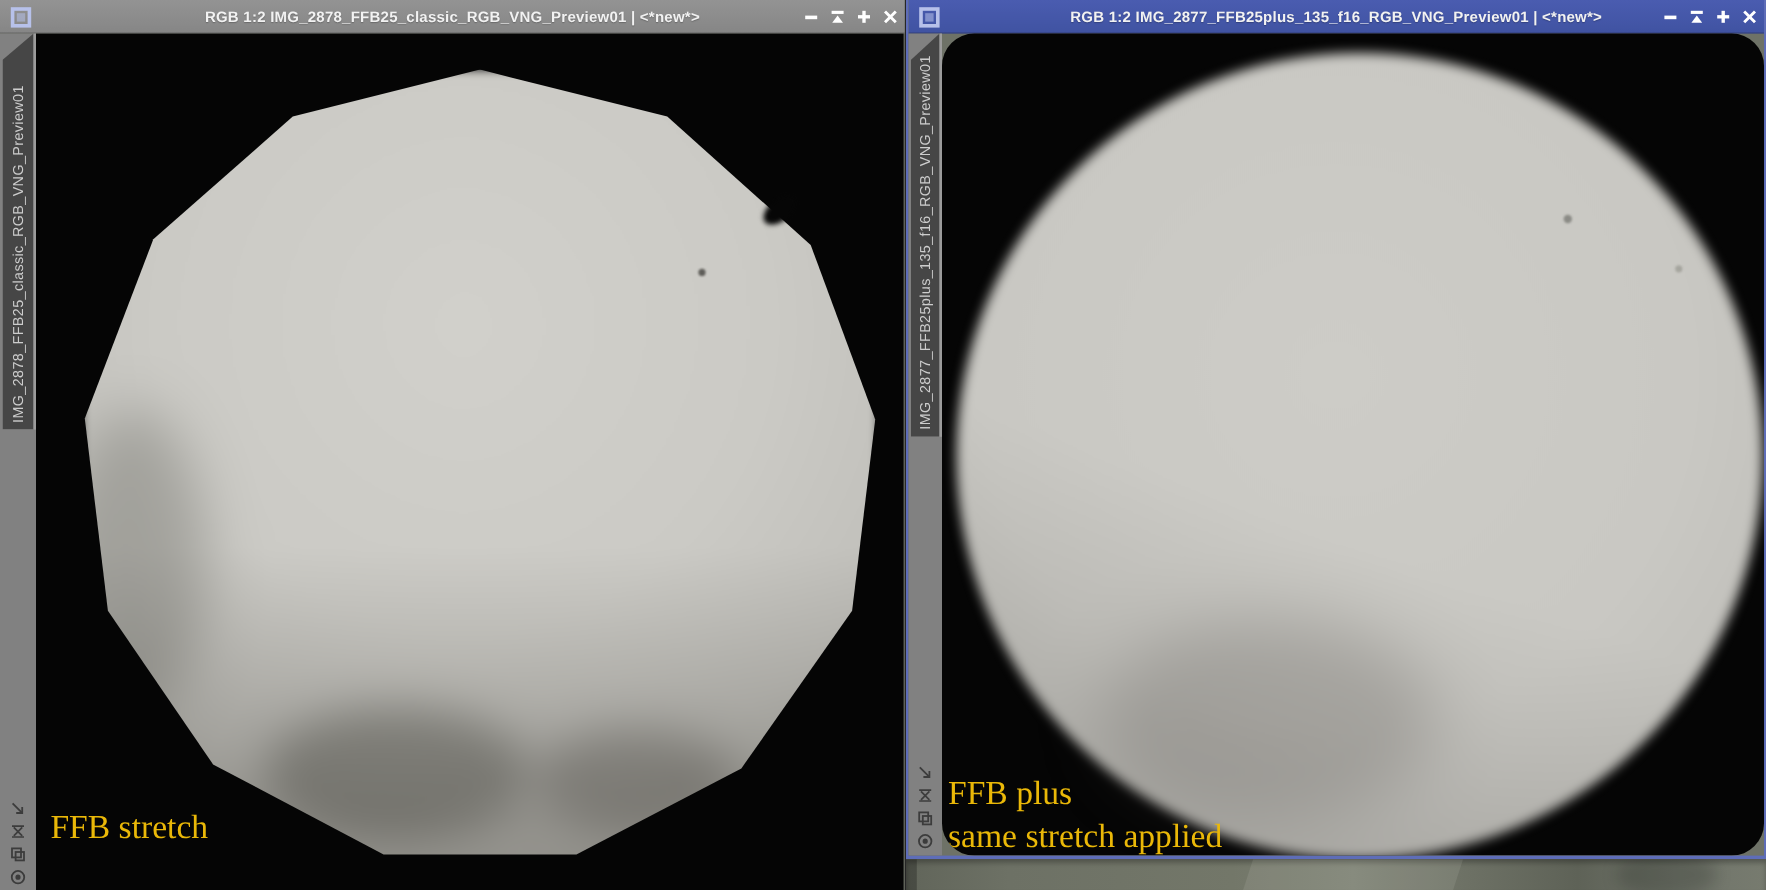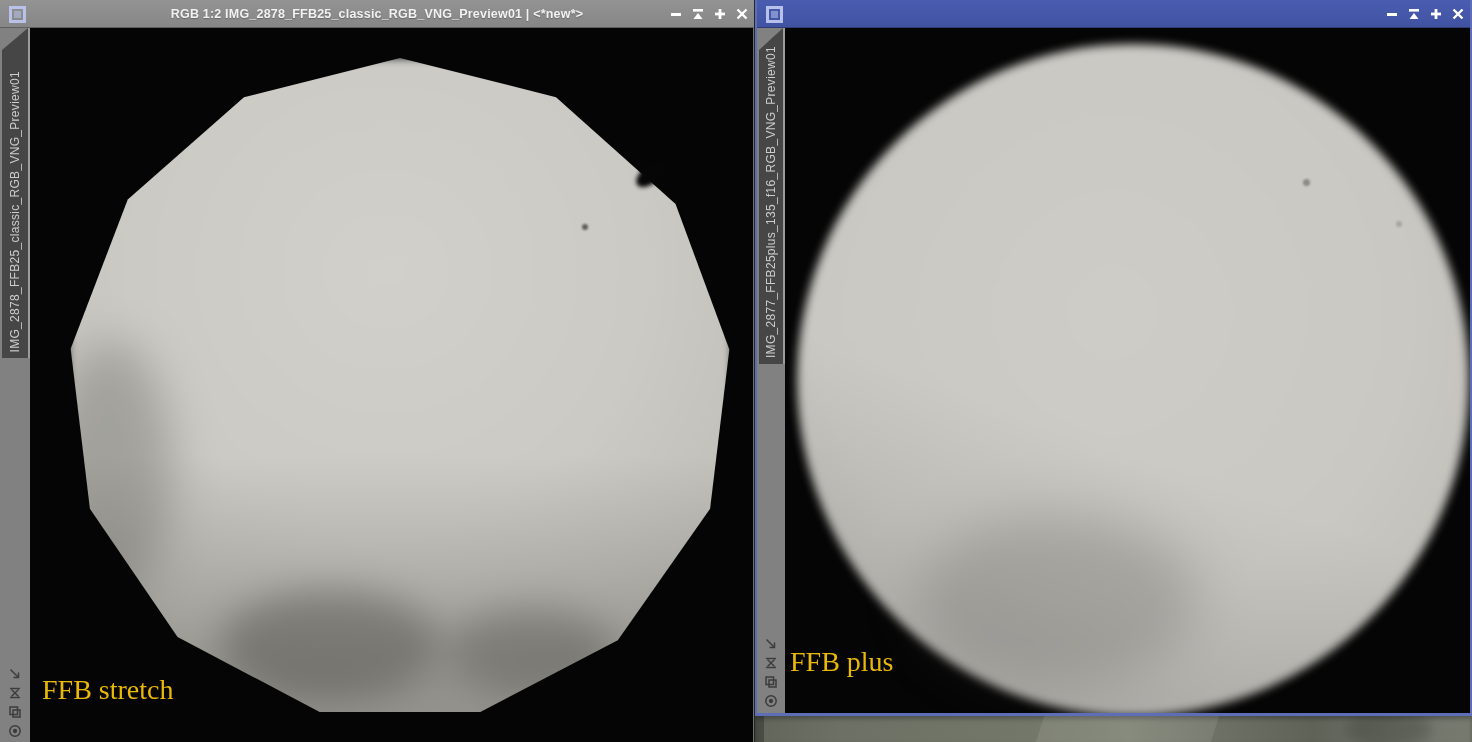--- a/index.html
+++ b/index.html
@@ -196,20 +196,21 @@
       <div class="annotation" style="left:12px; top:644px;">FFB stretch</div>
     </div>
   </div>
 
   <div class="window" id="win-right" style="left:755px; top:0; width:717px; height:716px;">
 
     <div class="titlebar active">
       <span class="win-icon">
           <span class="inner"></span>
         </span>
+      <div class="title-text">RGB 1:2 IMG_2877_FFB25plus_135_f16_RGB_VNG_Preview01 | &lt;*new*&gt;</div>
       <div class="tb-buttons">
         <span class="tb-btn">
           <svg width="12" height="12" viewBox="0 0 12 12">
               <rect x="1" y="5" width="10" height="3" fill="#fff"></rect>
             </svg>
         </span>
         <span class="tb-btn">
           <svg width="12" height="12" viewBox="0 0 12 12">
               <rect x="1" y="1" width="10" height="2.6" fill="#fff"></rect>
               <path d="M6 5 L10.5 11 H1.5 Z" fill="#fff"></path>
@@ -258,28 +259,29 @@
         </span>
         <span>
           <svg width="16" height="16" viewBox="0 0 16 16" fill="none" stroke="#3c3c3c" stroke-width="1.5">
             <circle cx="8" cy="8" r="5.2"></circle>
               <circle cx="8" cy="8" r="1.4" fill="#3c3c3c"></circle>
           </svg>
         </span>
       </div>
     </div>
 
-    <div class="image-area" style="left:28px; top:28px; right:0; bottom:0;">
+    <div class="image-area" style="left:28px; top:28px; right:0; bottom:0;border-radius:27px;">
       <div class="disk-right">
         <div class="smudge sm4"></div>
         <div class="shade-bottom"></div>
       </div>
       <div class="speck speck-r1"></div>
       <div class="speck speck-r2"></div>
       <div class="annotation" style="left:5px; top:616px;">FFB plus</div>
+      <div class="annotation" style="left:5px; top:652px;">same stretch applied</div>
     </div>
   </div>
 
   <div class="workspace">
     <div class="ws-notch"></div>
     <div class="ws-light"></div>
     <div class="ws-dark"></div>
   </div>
 
 </div>

